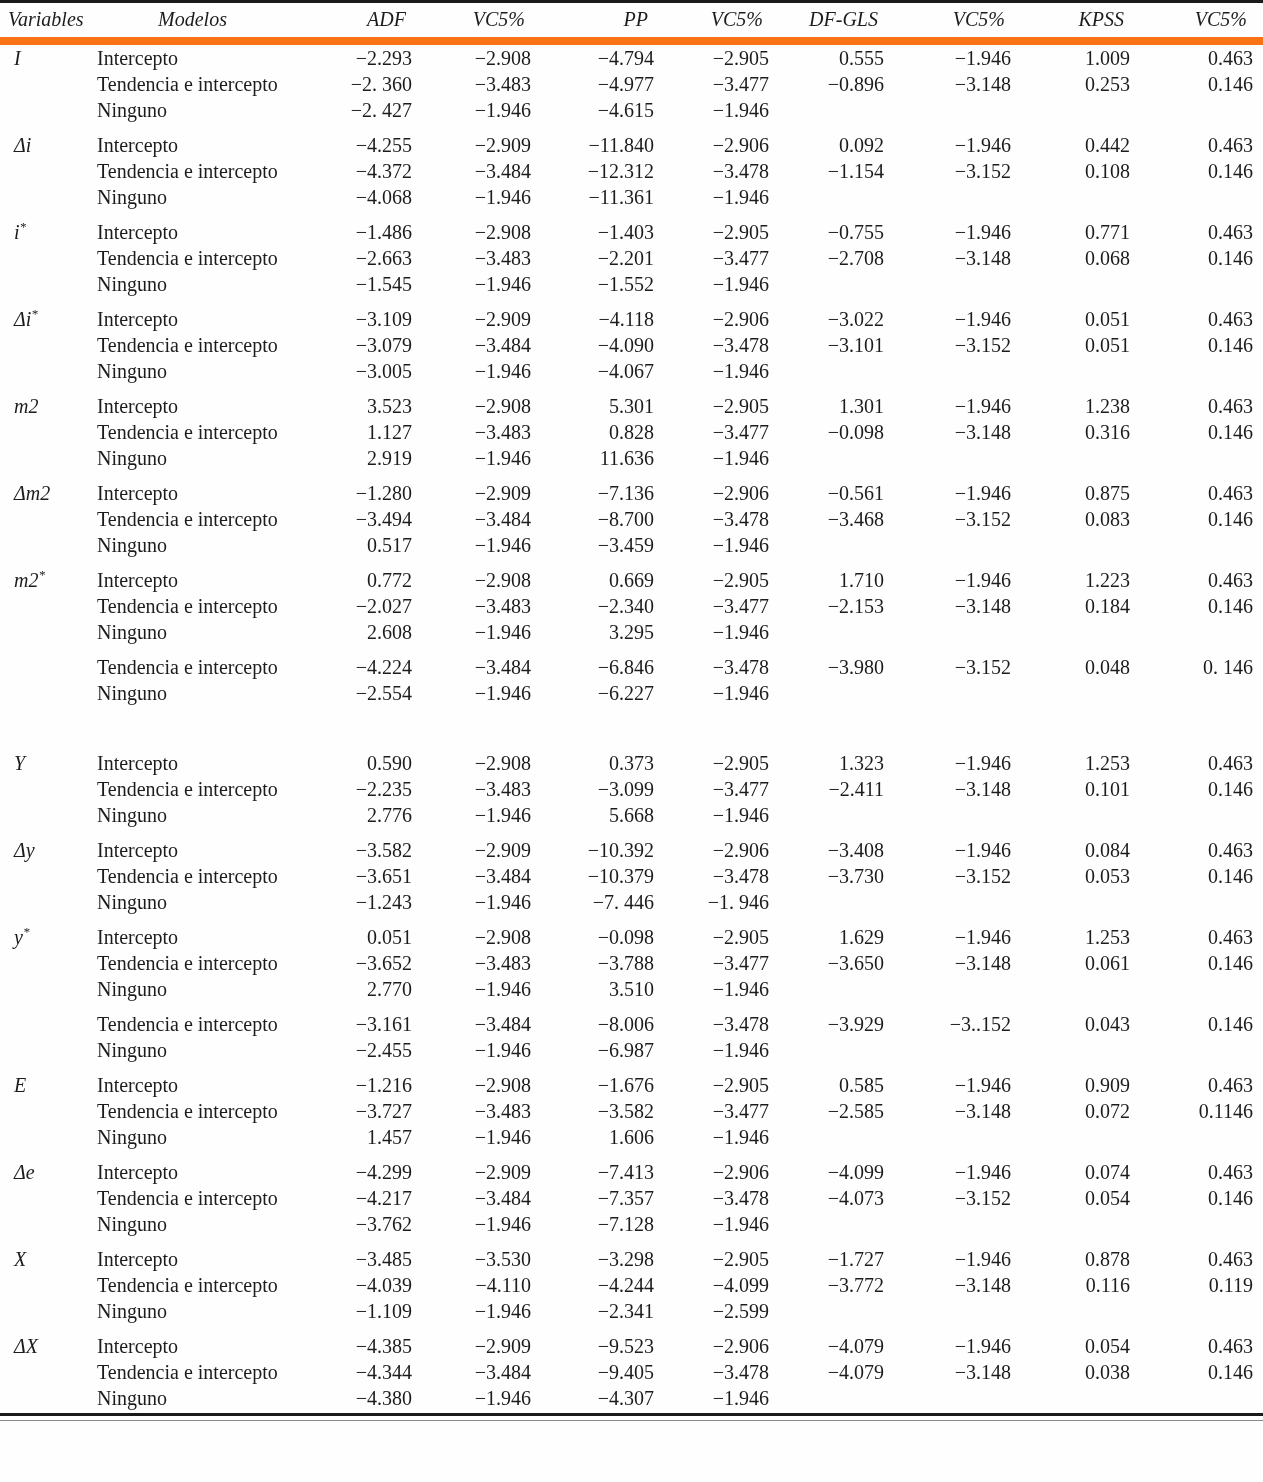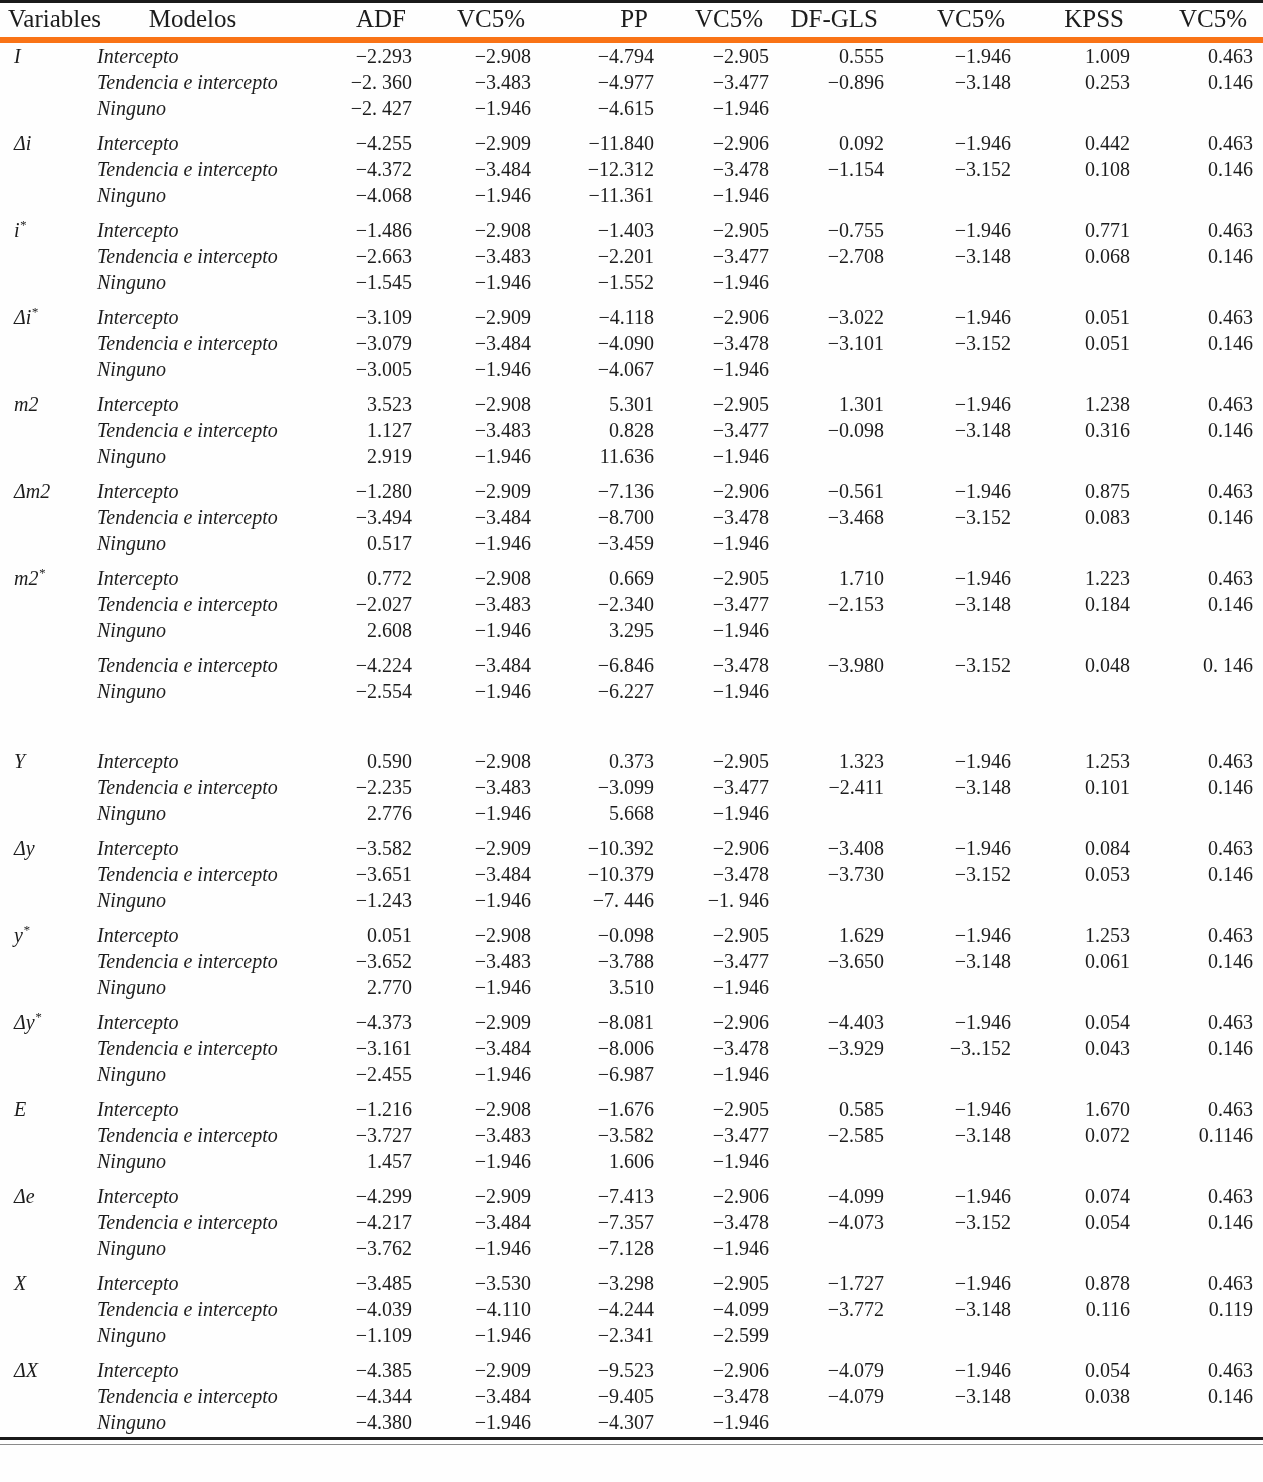--- a/index.html
+++ b/index.html
@@ -26,25 +26,26 @@
   col.c-model { width: 215px; }
   col.c-n1 { width: 122px; }
   col.c-n2 { width: 119px; }
   col.c-n3 { width: 123px; }
   col.c-n4 { width: 115px; }
   col.c-n5 { width: 115px; }
   col.c-n6 { width: 127px; }
   col.c-n7 { width: 119px; }
   col.c-n8 { width: 123px; }
   thead th {
+    font-style: italic;
     font-weight: normal;
-    font-size: 25px;
+    font-size: 20px;
     line-height: 22px;
     padding: 5px 0 7px 0;
-    border-bottom: 6px solid #f97316;
+    border-bottom: 8px solid #f97316;
     white-space: nowrap;
   }
   thead th.h-left   { text-align: left;  padding-left: 8px; }
   thead th.h-center { text-align: center; }
   thead th.h-num    { text-align: right; padding-right: 16px; }
   tbody td {
     font-size: 20px;
     height: 26px;
     line-height: 26px;
     padding: 0;
@@ -57,21 +58,20 @@
     text-align: left;
     padding-left: 14px;
   }
   td.var-cell sup {
     font-size: 13px;
     line-height: 0;
   }
   td.model-cell {
     text-align: left;
     padding-left: 12px;
-    font-style: italic;
   }
   td.num-cell {
     text-align: right;
     padding-right: 10px;
     font-variant-numeric: tabular-nums;
   }
   tr.spacer td       { height: 9px;  line-height: 9px;  font-size: 2px; }
   tr.spacer.large td { height: 44px; line-height: 44px; font-size: 2px; }
   .rule-thick {
     margin-top: 2px;
@@ -527,32 +527,20 @@
           <td class="num-cell">−1.946</td>
           <td class="num-cell"></td>
           <td class="num-cell"></td>
           <td class="num-cell"></td>
           <td class="num-cell"></td>
         </tr>
         <tr class="spacer">
           <td colspan="10"></td>
         </tr>
         <tr>
-          <td class="var-cell">Δy<sup>*</sup></td>
-          <td class="model-cell">Intercepto</td>
-          <td class="num-cell">−4.373</td>
-          <td class="num-cell">−2.909</td>
-          <td class="num-cell">−8.081</td>
-          <td class="num-cell">−2.906</td>
-          <td class="num-cell">−4.403</td>
-          <td class="num-cell">−1.946</td>
-          <td class="num-cell">0.054</td>
-          <td class="num-cell">0.463</td>
-        </tr>
-        <tr>
           <td class="var-cell"></td>
           <td class="model-cell">Tendencia e intercepto</td>
           <td class="num-cell">−3.161</td>
           <td class="num-cell">−3.484</td>
           <td class="num-cell">−8.006</td>
           <td class="num-cell">−3.478</td>
           <td class="num-cell">−3.929</td>
           <td class="num-cell">−3..152</td>
           <td class="num-cell">0.043</td>
           <td class="num-cell">0.146</td>
@@ -574,21 +562,21 @@
         </tr>
         <tr>
           <td class="var-cell">E</td>
           <td class="model-cell">Intercepto</td>
           <td class="num-cell">−1.216</td>
           <td class="num-cell">−2.908</td>
           <td class="num-cell">−1.676</td>
           <td class="num-cell">−2.905</td>
           <td class="num-cell">0.585</td>
           <td class="num-cell">−1.946</td>
-          <td class="num-cell">1.670</td>
+          <td class="num-cell">0.909</td>
           <td class="num-cell">0.463</td>
         </tr>
         <tr>
           <td class="var-cell"></td>
           <td class="model-cell">Tendencia e intercepto</td>
           <td class="num-cell">−3.727</td>
           <td class="num-cell">−3.483</td>
           <td class="num-cell">−3.582</td>
           <td class="num-cell">−3.477</td>
           <td class="num-cell">−2.585</td>

